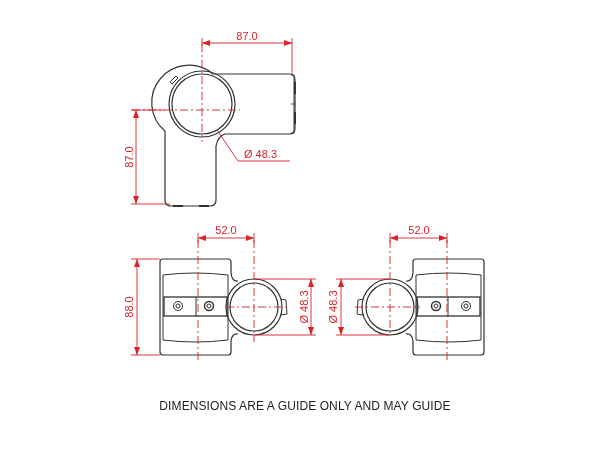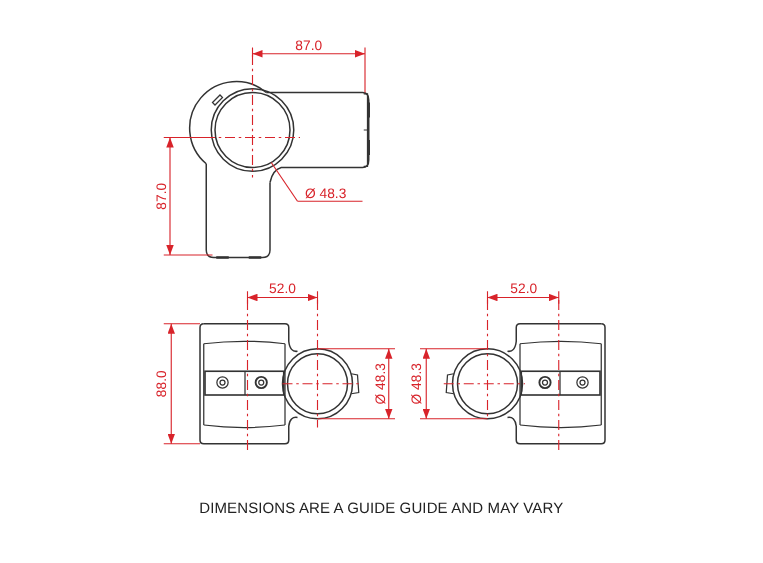--- a/index.html
+++ b/index.html
@@ -159,13 +159,13 @@
 
     <g stroke="#d8232a" stroke-width="0.9" fill="none">
       <line x1="336" y1="279" x2="390" y2="279"></line>
       <line x1="336" y1="335" x2="390" y2="335"></line>
       <line x1="341" y1="279" x2="341" y2="335" marker-start="url(#arr)" marker-end="url(#arr)"></line>
     </g>
     <text class="dim" x="0" y="0" text-anchor="middle" transform="translate(337,307) rotate(-90)">Ø 48.3</text>
   </g>
 </svg>
 
-<div class="note">DIMENSIONS ARE A GUIDE GUIDE AND MAY VARY</div>
+<div class="note">DIMENSIONS ARE A GUIDE ONLY AND MAY GUIDE</div>
 
 </body></html>

